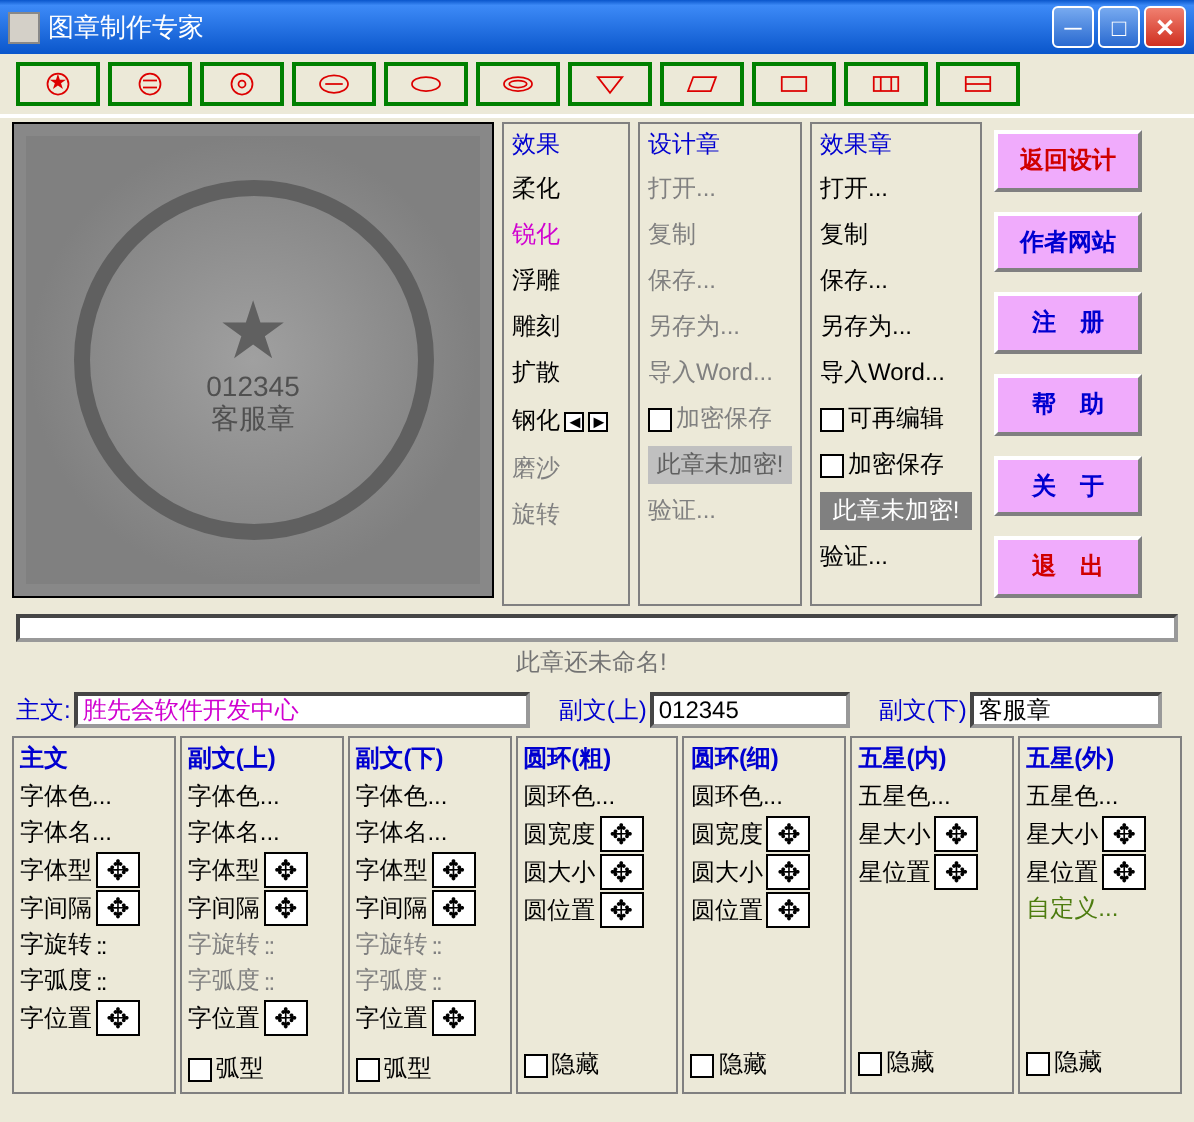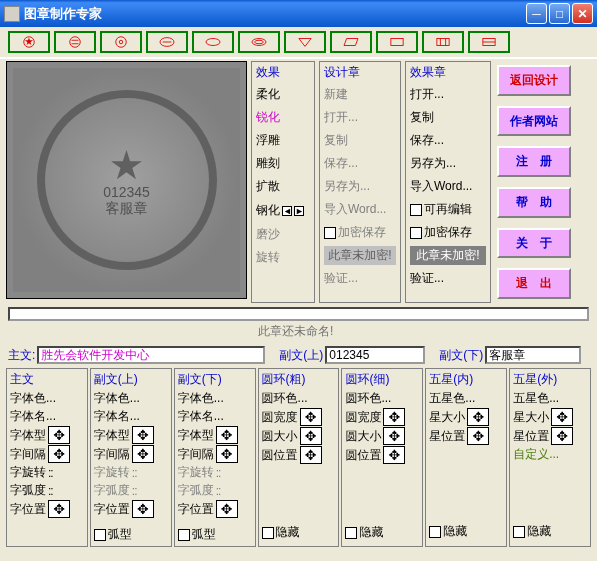--- a/index.html
+++ b/index.html
@@ -1,19 +1,19 @@
 <!DOCTYPE html>
 <html><head>
 <meta charset="utf-8">
 <style>
 *{box-sizing:border-box;margin:0;padding:0;font-family:"SimSun","宋体",sans-serif;font-size:12px}
 body{background:#ece9d8;width:597px;height:561px;overflow:hidden}
 .titlebar{background:linear-gradient(#0a56cb,#3d8af7 10%,#0a56cb);height:27px;display:flex;align-items:center;padding:0 4px;color:#fff}
 .titlebar-icon{width:16px;height:16px;background:#d4d0c8;border:1px solid #888;margin-right:4px}
-.title-text{flex:1;font-weight:bold;font-size:13px}
+.title-text{flex:1;font-weight:normal;font-size:13px}
 .winbtn{width:21px;height:21px;margin-left:2px;border:1px solid #fff;border-radius:3px;display:flex;align-items:center;justify-content:center;font-weight:bold;font-family:Arial}
 .winbtn.min,.winbtn.max{background:linear-gradient(#77aaf0,#2a6ad0)}
 .winbtn.close{background:linear-gradient(#f08070,#d03020);color:#fff}
 .toolbar{background:#ece9d8;padding:4px 8px;display:flex;gap:4px;border-bottom:2px solid #fff}
 .tbtn{width:42px;height:22px;border:2px solid #008000;background:#ece9d8;display:flex;align-items:center;justify-content:center}
 .tbtn svg{width:18px;height:14px}
 .mainrow{display:flex;padding:2px 6px;gap:4px;height:246px}
 .preview{width:241px;height:238px;background:#888;border:1px solid #000;position:relative}
 .preview-inner{position:absolute;inset:6px;background:radial-gradient(circle,#a0a0a0 0,#808080 70%);display:flex;align-items:center;justify-content:center}
 .seal{width:180px;height:180px;border-radius:50%;border:8px solid #606060;display:flex;flex-direction:column;align-items:center;justify-content:center;color:#505050;position:relative}
@@ -35,21 +35,21 @@
 .sbtn{height:39px;border:2px solid;border-color:#fff #808080 #808080 #fff;background:#f0abfc;color:#0000d0;font-weight:bold;display:flex;align-items:center;justify-content:center}
 .sbtn.red{color:#d00000}
 .prog{margin:2px 8px;height:14px;border:2px inset #999;background:#fff}
 .untitled{color:#737373;margin:0 8px 4px;text-align:left}
 .fieldrow{display:flex;align-items:center;gap:2px;margin:2px 8px}
 .fieldrow label{color:#0000d0}
 .txtinput{border:2px inset #999;background:#fff;padding:1px 2px;height:18px}
 .txtinput.mag{color:#d000d0}
 .panels{display:flex;gap:2px;margin:4px 6px}
 .panel{border:1px solid #808080;padding:2px 3px;flex:1;min-width:0}
-.panelhead{color:#0000d0;font-weight:normal;margin-bottom:2px}
+.panelhead{color:#0000d0;font-weight:bold;margin-bottom:2px}
 .prow{display:flex;align-items:center;gap:2px;margin:1px 0;white-space:nowrap}
 .prow.gray{color:#808080}
 .drag{width:22px;height:18px;border:1px solid #000;display:inline-flex;align-items:center;justify-content:center;font-size:14px;background:#fff}
 .chk{width:12px;height:12px;border:1px solid #000;background:#fff;display:inline-block}
 .dots{letter-spacing:-1px}
 </style>
 </head>
 <body>
 
 <div class="titlebar">
@@ -149,21 +149,20 @@
         <span class="colitem">钢化</span> 
         <span class="arrow">◄</span>
         <span class="arrow">►</span>
       </div>
     <div class="colitem gray">磨沙</div>
     <div class="colitem gray">旋转</div>
   </div>
 
   <div class="col dc">
     <div class="colhead">设计章</div>
-    <div class="colitem gray">新建</div>
     <div class="colitem gray">打开...</div>
     <div class="colitem gray">复制</div>
     <div class="colitem gray">保存...</div>
     <div class="colitem gray">另存为...</div>
     <div class="colitem gray">导入Word...</div>
     <div class="prow gray">
         <span class="chk"></span> 
         <span>加密保存</span>
       </div>
     <div class="crypt">此章未加密!</div>

